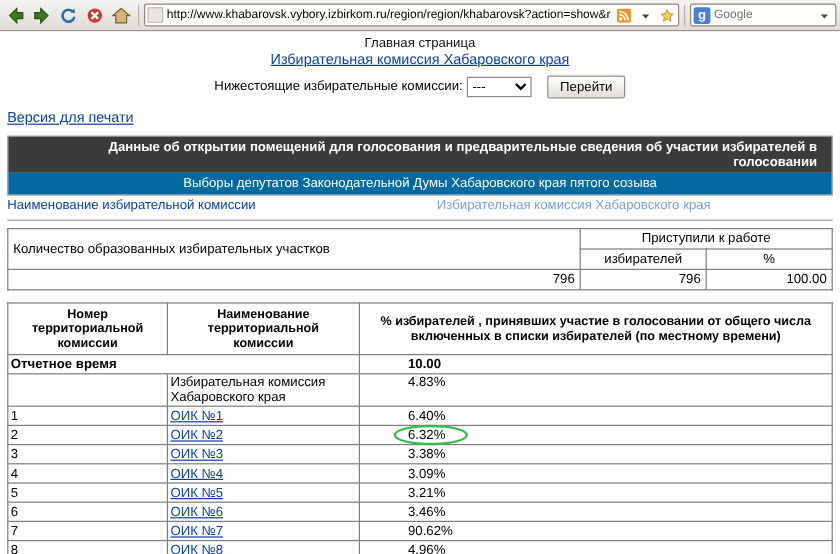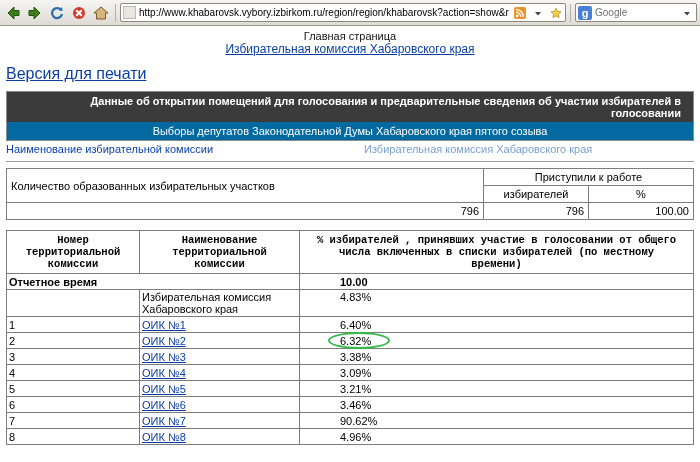--- a/index.html
+++ b/index.html
@@ -71,21 +71,21 @@
     font-size:11px; height:17px; border:1px solid #8d8880; background:#fff;
     vertical-align:middle; width:54px;
   }
   .gobtn {
     font-size:11px; height:19px; padding:0 10px; margin-left:10px;
     border:1px solid #8f8a82; border-radius:2px;
     background:linear-gradient(#fdfdfd,#e2dfd9);
     vertical-align:middle; cursor:pointer;
   }
 
-  .printlink { margin-top:9px; font-size:16px; }
+  .printlink { margin-top:9px; font-size:12px; }
 
   
   .banner {
     margin-top:8px;
     border:1px solid #8b8b8b;
   }
   .banner .b1 {
     background:#3b3b3b; color:#fff; text-align:right;
     font-weight:bold; font-size:11px; padding:3px 12px;
   }
@@ -109,21 +109,21 @@
   
   table { border-collapse:collapse; width:100%; font-size:11px; }
   .t1 { margin-top:6px; border:1px solid #7d7d7d; }
   .t1 td, .t1 th { border:1px solid #7d7d7d; padding:2px 4px; }
   .t1 .tall { height:19px; }
   .t1 .num { text-align:right; }
 
   .t2 { margin-top:10px; border:1px solid #7d7d7d; }
   .t2 th {
     border:1px solid #7d7d7d; padding:3px 16px; font-weight:bold;
-    text-align:center; vertical-align:middle; font-size:10.5px;font-family:Liberation Mono, monospace;
+    text-align:center; vertical-align:middle; font-size:10.5px;
   }
   .t2 td { border:1px solid #7d7d7d; padding:1px 2px; height:16px; }
   .c-num { width:133px; }
   .c-name { width:160px; }
   .c-pct { }
   .t2 td.pct { padding-left:40px; }
   .t2 .oiklink { color:#0b3fa6; text-decoration:underline; cursor:pointer; }
   .t2 .timerow td { font-weight:bold; }
   .t2 .timerow td.pct { padding-left:40px; font-weight:bold; }
   .t2 .ikhk td { vertical-align:top; }
@@ -206,20 +206,27 @@
 
 <div class="page">
 
   <div class="center">
     <div class="title-main">Главная страница</div>
     <div>
       <span class="title-link">Избирательная комиссия Хабаровского края</span>
     </div>
   </div>
 
+  <div class="sub-row">
+    <span>Нижестоящие избирательные комиссии:</span>
+    <select>
+      <option>---</option>
+    </select>
+    <button class="gobtn">Перейти</button>
+  </div>
 
   <div class="printlink">
     <span class="link">Версия для печати</span>
   </div>
 
   <div class="banner">
     <div class="b1">Данные об открытии помещений для голосования и предварительные сведения об участии избирателей в голосовании</div>
     <div class="b2">Выборы депутатов Законодательной Думы Хабаровского края пятого созыва</div>
   </div>
 

